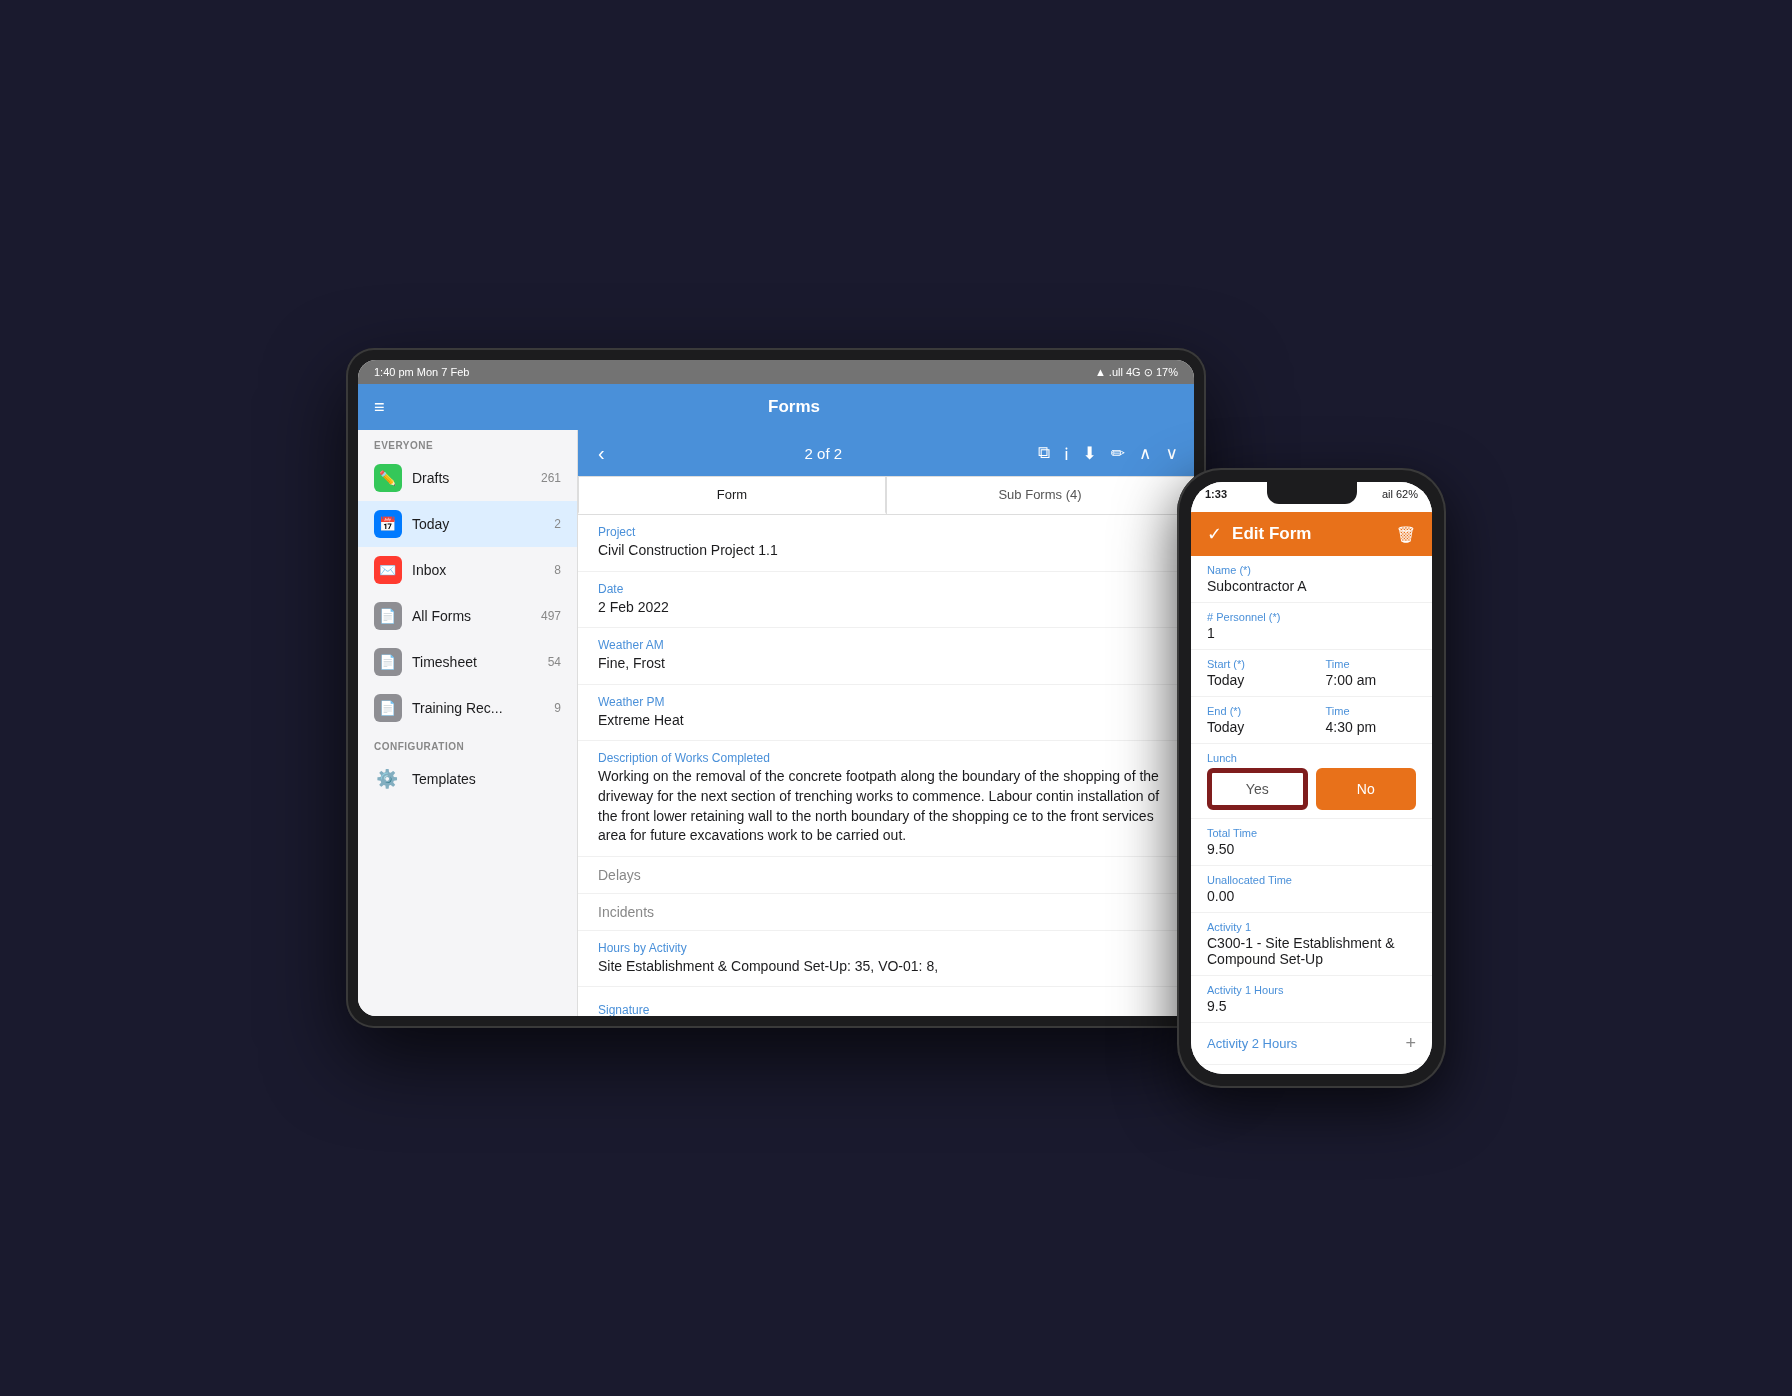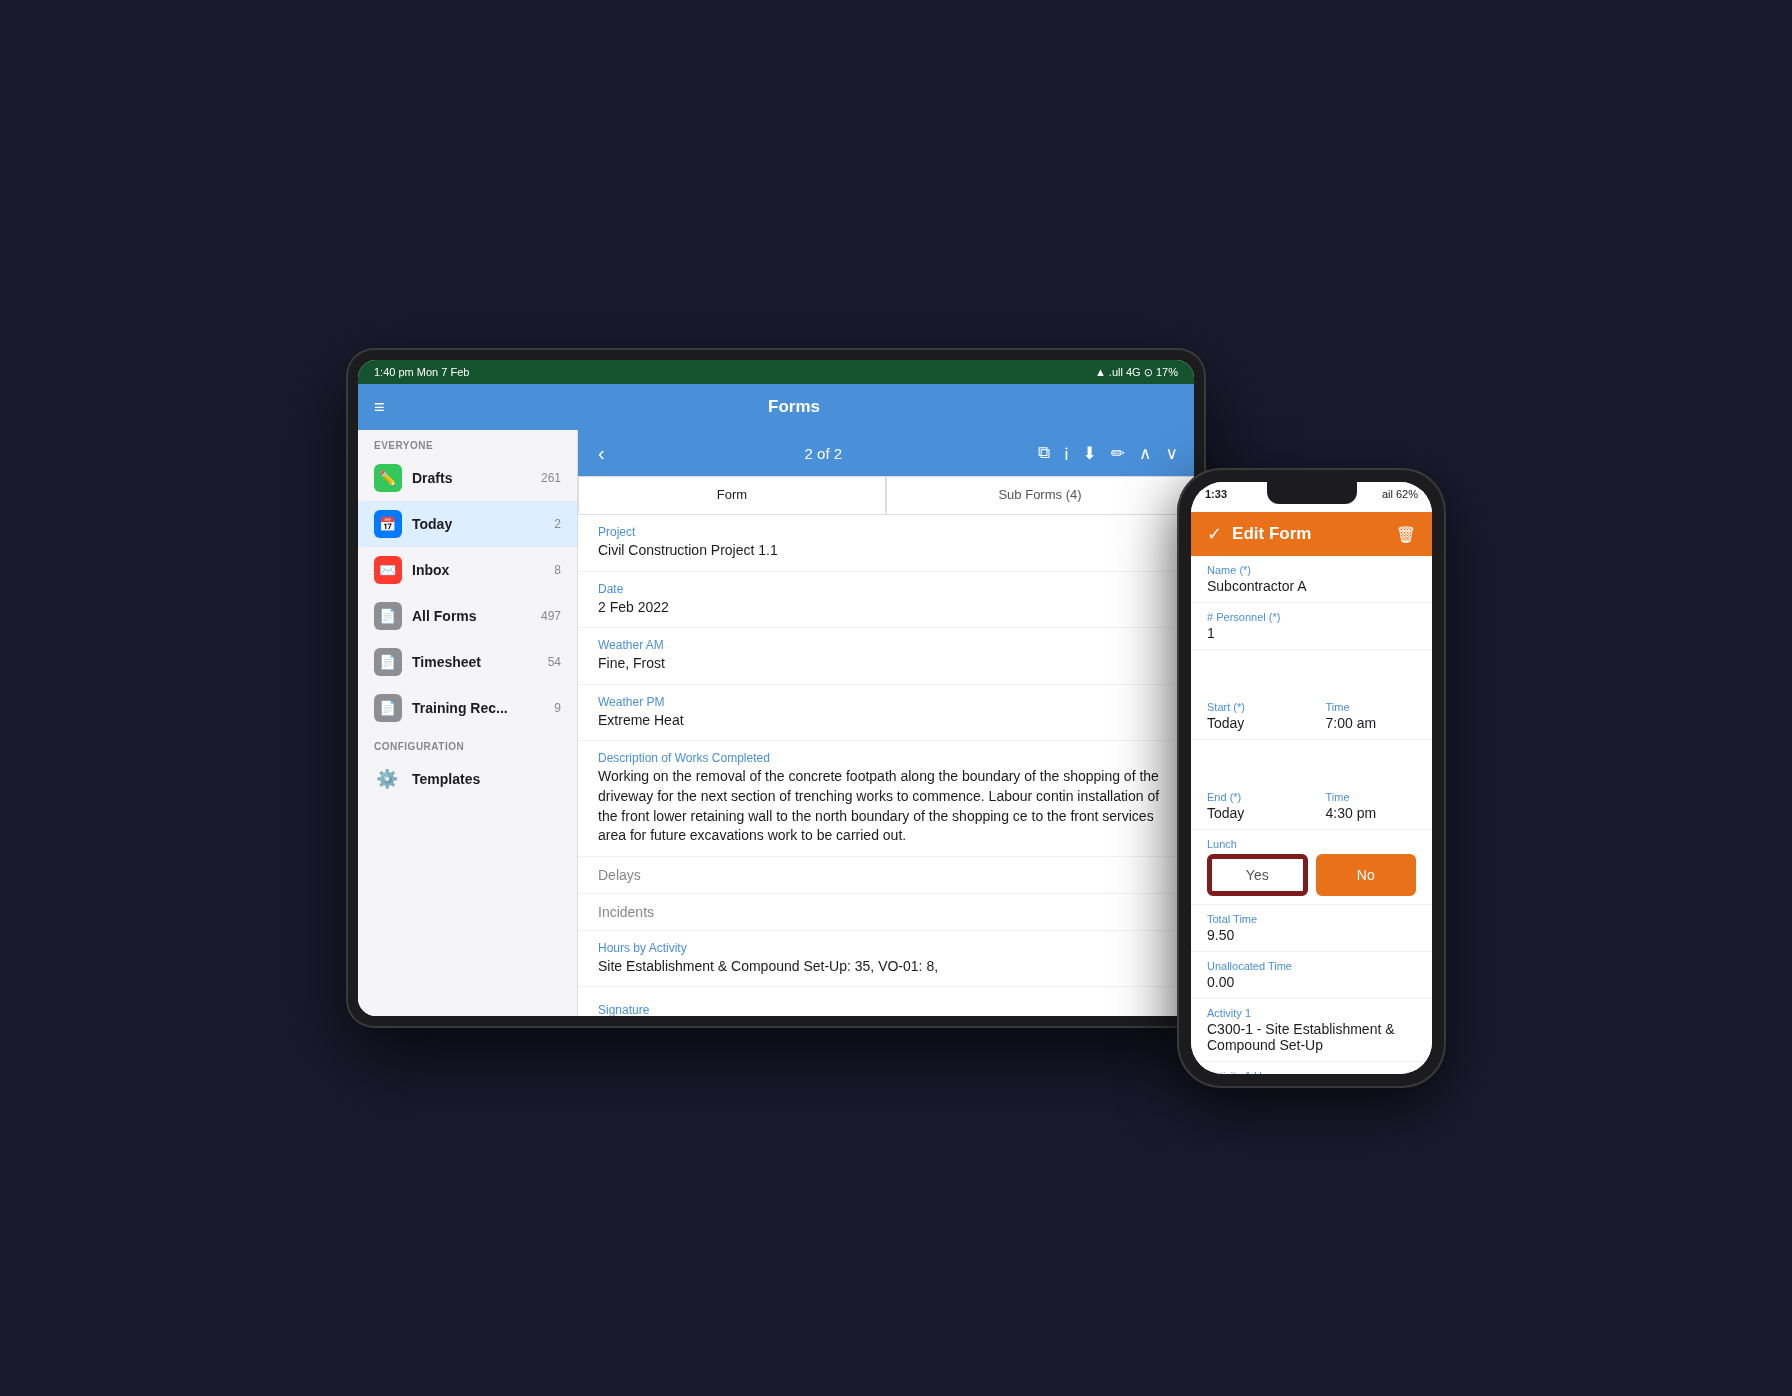--- a/index.html
+++ b/index.html
@@ -32,21 +32,21 @@
     .tablet-inner {
       width: 100%;
       height: 100%;
       background: #fff;
       border-radius: 18px;
       overflow: hidden;
       display: flex;
       flex-direction: column;
     }
     .tablet-statusbar {
-      background: #14532d;
+      background: #737373;
       color: white;
       font-size: 11px;
       padding: 4px 16px;
       display: flex;
       justify-content: space-between;
       align-items: center;
       height: 24px;
     }
     .tablet-toolbar {
       background: #4a90d9;
@@ -113,21 +113,20 @@
       flex-shrink: 0;
     }
     .icon-green { background: #34c759; }
     .icon-blue { background: #007aff; }
     .icon-red { background: #ff3b30; }
     .icon-gray { background: #8e8e93; color: #fff; }
     .sidebar-item-text {
       font-size: 14px;
       color: #1c1c1e;
       flex: 1;
-      font-weight: bold;
     }
     .sidebar-badge {
       font-size: 12px;
       color: #888;
     }
     .sidebar-gear {
       font-size: 18px;
       color: #555;
       width: 28px;
       height: 28px;
@@ -284,21 +283,20 @@
       color: #4a90d9;
       margin-bottom: 2px;
     }
     .phone-field-value {
       font-size: 14px;
       color: #1c1c1e;
     }
     .phone-field-row {
       display: flex;
       gap: 28px;
-      margin-top: 43px;
     }
     .phone-field-col {
       flex: 1;
     }
     .phone-toggle-row {
       display: flex;
       gap: 8px;
       margin-top: 4px;
     }
     .phone-toggle-btn {

